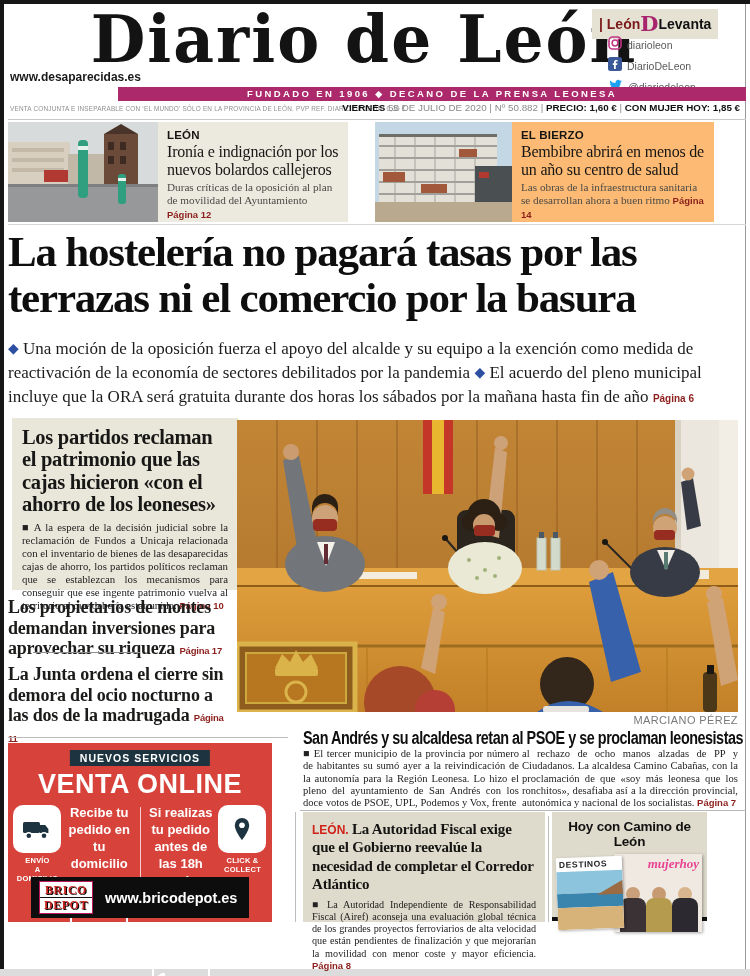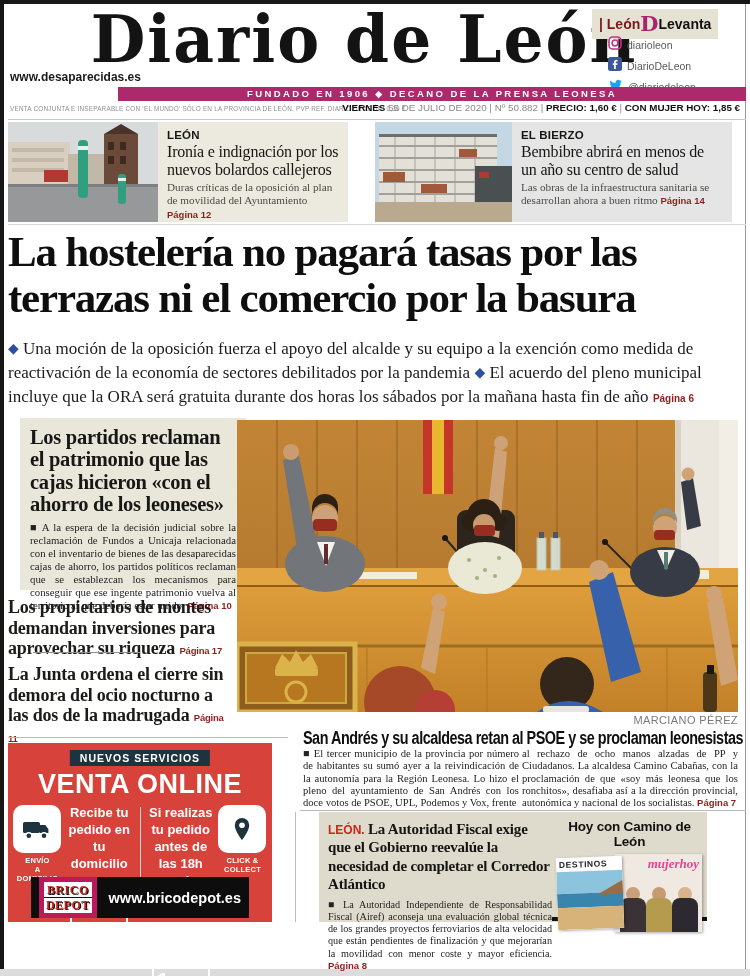--- a/index.html
+++ b/index.html
@@ -32,34 +32,34 @@
   .dateline{left:300px;top:102px;width:440px;text-align:right;font-size:9.8px;color:#8a8a8a;white-space:nowrap;}
   .dateline b{color:#111;}
   .hr{background:#c9c9c9;height:1px;}
   .hr1{left:8px;top:119px;width:738px;}
   .hr2{left:8px;top:224px;width:738px;background:#d8d8d8;}
 
   
   .tsA-photo{left:8px;top:122px;width:150px;height:100px;overflow:hidden;}
   .tsA-panel{left:158px;top:122px;width:190px;height:100px;background:#ece9df;box-sizing:border-box;padding:7px 9px;}
   .tsB-photo{left:375px;top:122px;width:137px;height:100px;overflow:hidden;}
-  .tsB-panel{left:512px;top:122px;width:220px;height:100px;background:#e5e5e5;box-sizing:border-box;padding:7px 9px;}
+  .tsB-panel{left:512px;top:122px;width:202px;height:100px;background:#fdba74;box-sizing:border-box;padding:7px 9px;}
   .kicker{font-size:11.5px;font-weight:bold;color:#151513;letter-spacing:.2px;}
   .ts-head{font-size:16px;line-height:1.1;color:#161614;letter-spacing:-.2px;margin-top:2px;font-weight:normal;}
   .ts-dek{font-size:11.2px;line-height:1.18;color:#4a4a46;margin-top:3px;}
   .pageref{font-weight:bold;color:#8c1f1c;font-size:9.5px;font-family:"Liberation Sans",sans-serif;}
 
   
   .lead-head{left:8px;top:229px;width:738px;font-size:43px;font-weight:bold;line-height:1.08;
              letter-spacing:-1.2px;color:#0e0e0e;}
   .lead-deck{left:8px;top:337px;width:737px;font-size:17px;line-height:1.42;color:#1c1c1c;}
   .diamond{color:#2d4fa1;font-size:14px;vertical-align:1px;}
 
   
-  .lc-box{left:20px;top:418px;width:226px;height:172px;background:#e9e6da;box-sizing:border-box;padding:8px 10px;}
+  .lc-box{left:12px;top:418px;width:226px;height:172px;background:#e9e6da;box-sizing:border-box;padding:8px 10px;}
   .lc-box h2{margin:0;font-size:20.5px;line-height:1.09;letter-spacing:-.3px;color:#171715;font-weight:bold;}
   .lc-body{font-size:10.8px;line-height:1.2;text-align:justify;color:#222;margin-top:6px;}
   .lc-item{left:8px;width:226px;}
   .lc2{top:597px;} .lc3{top:664px;}
   .lc-item h3{margin:0;font-size:18px;line-height:1.15;letter-spacing:-.2px;color:#1b1b19;font-weight:bold;}
   .lc-div{left:33px;top:652px;width:107px;height:1px;background:#8f8f8f;}
   .hr3{left:8px;top:737px;width:280px;background:#bbb;}
 
   
   .lead-photo{left:237px;top:420px;width:501px;height:292px;overflow:hidden;background:#b97a33;}
@@ -85,28 +85,28 @@
   .ad-tile{width:50px;}
   .tile-box{width:48px;height:48px;background:#fff;border-radius:10px;display:flex;align-items:center;justify-content:center;}
   .tile-label{font-size:7.5px;font-weight:bold;text-align:center;line-height:1.2;margin-top:3px;letter-spacing:.2px;}
   .ad-col{width:70px;text-align:center;padding:0 3px;}
   .ad-col-text{font-size:13px;font-weight:bold;line-height:1.3;}
   .num-box{margin:5px auto 0;border:2px solid #fff;width:54px;height:28px;display:flex;align-items:flex-end;justify-content:center;padding-bottom:2px;}
   .num-big{font-size:22px;font-weight:bold;line-height:1;}
   .num-unit{font-size:12px;font-weight:bold;margin-left:1px;}
   .ad-vline{width:1px;height:98px;background:rgba(255,255,255,.75);margin:2px 3px 0;}
   .ad-bar{position:absolute;left:23px;top:134px;width:218px;height:41px;background:#0d0d0d;display:flex;align-items:center;padding:0 8px;box-sizing:border-box;}
-  .brico{background:#fff;border:5px solid #be185d;width:52px;text-align:center;padding:2px 0;line-height:1;}
+  .brico{background:#fff;border:1px solid #be185d;width:52px;text-align:center;padding:2px 0;line-height:1;}
   .brico div{font-family:"Liberation Serif",serif;font-weight:bold;font-size:12px;color:#c4231f;
              letter-spacing:.5px;text-shadow:1px 1px 0 #000;}
   .brico .b2{border-top:1px solid #111;margin-top:1px;padding-top:1px;}
   .ad-url{font-size:14.5px;font-weight:bold;color:#fff;margin-left:12px;text-decoration:none;}
 
   
-  .fiscal{left:319px;top:812px;width:242px;height:110px;background:#dfdbcc;box-sizing:border-box;padding:8px 9px;}
+  .fiscal{left:303px;top:812px;width:242px;height:110px;background:#dfdbcc;box-sizing:border-box;padding:8px 9px;}
   .fiscal-kicker{font-size:12px;font-weight:bold;color:#d02318;}
   .fiscal-head{font-family:"Liberation Serif",serif;font-size:15px;font-weight:bold;line-height:1.16;
                letter-spacing:-.2px;color:#141412;}
   .fiscal-body{font-size:10.2px;line-height:1.2;text-align:justify;color:#222;margin-top:5px;}
 
   
   .today{left:552px;top:812px;width:155px;height:109px;background:#dfdbcc;border-bottom:4px solid #111;box-sizing:border-box;padding-top:7px;}
   .today-title{text-align:center;font-size:13.5px;font-weight:bold;letter-spacing:-.2px;color:#111;}
   .covers{position:relative;height:80px;margin-top:5px;}
   .cov-destinos{position:absolute;left:5px;top:3px;width:66px;height:72px;background:#fff;transform:rotate(-2deg);

